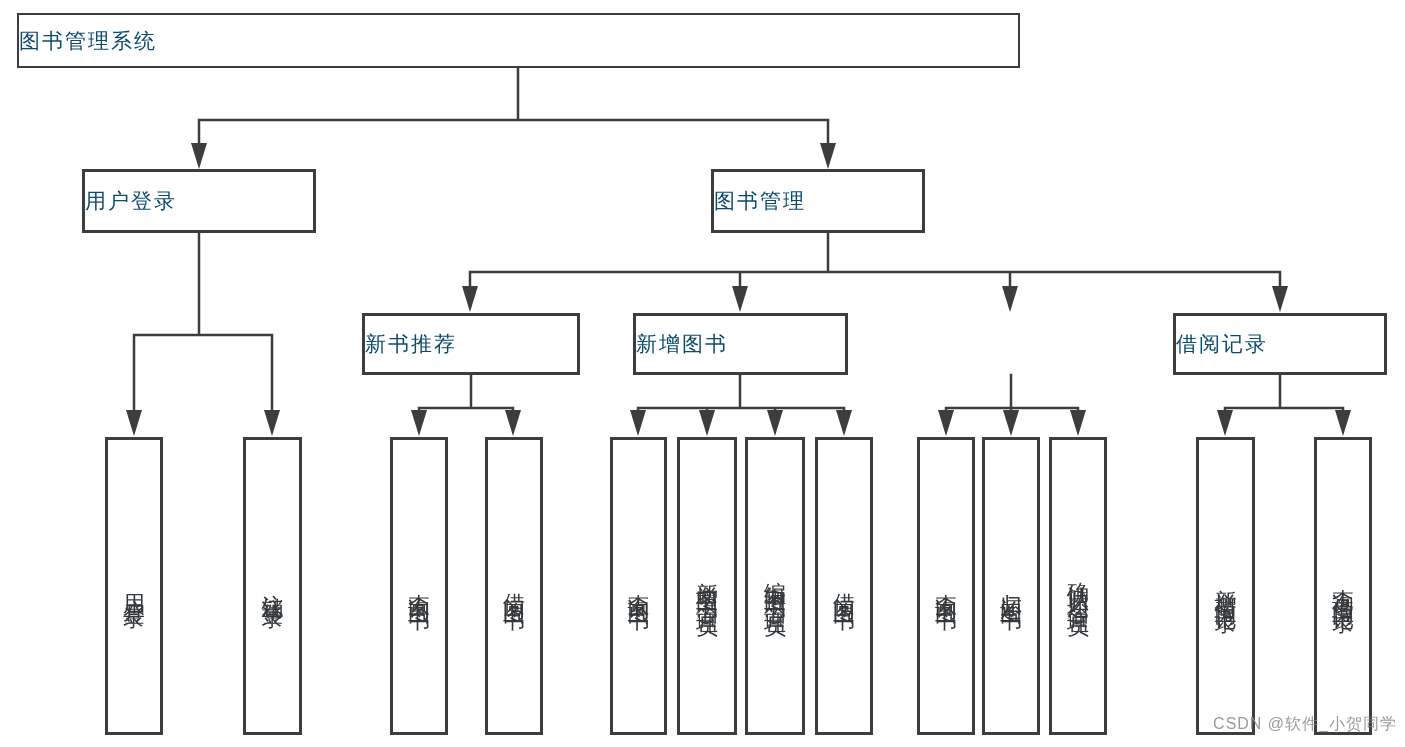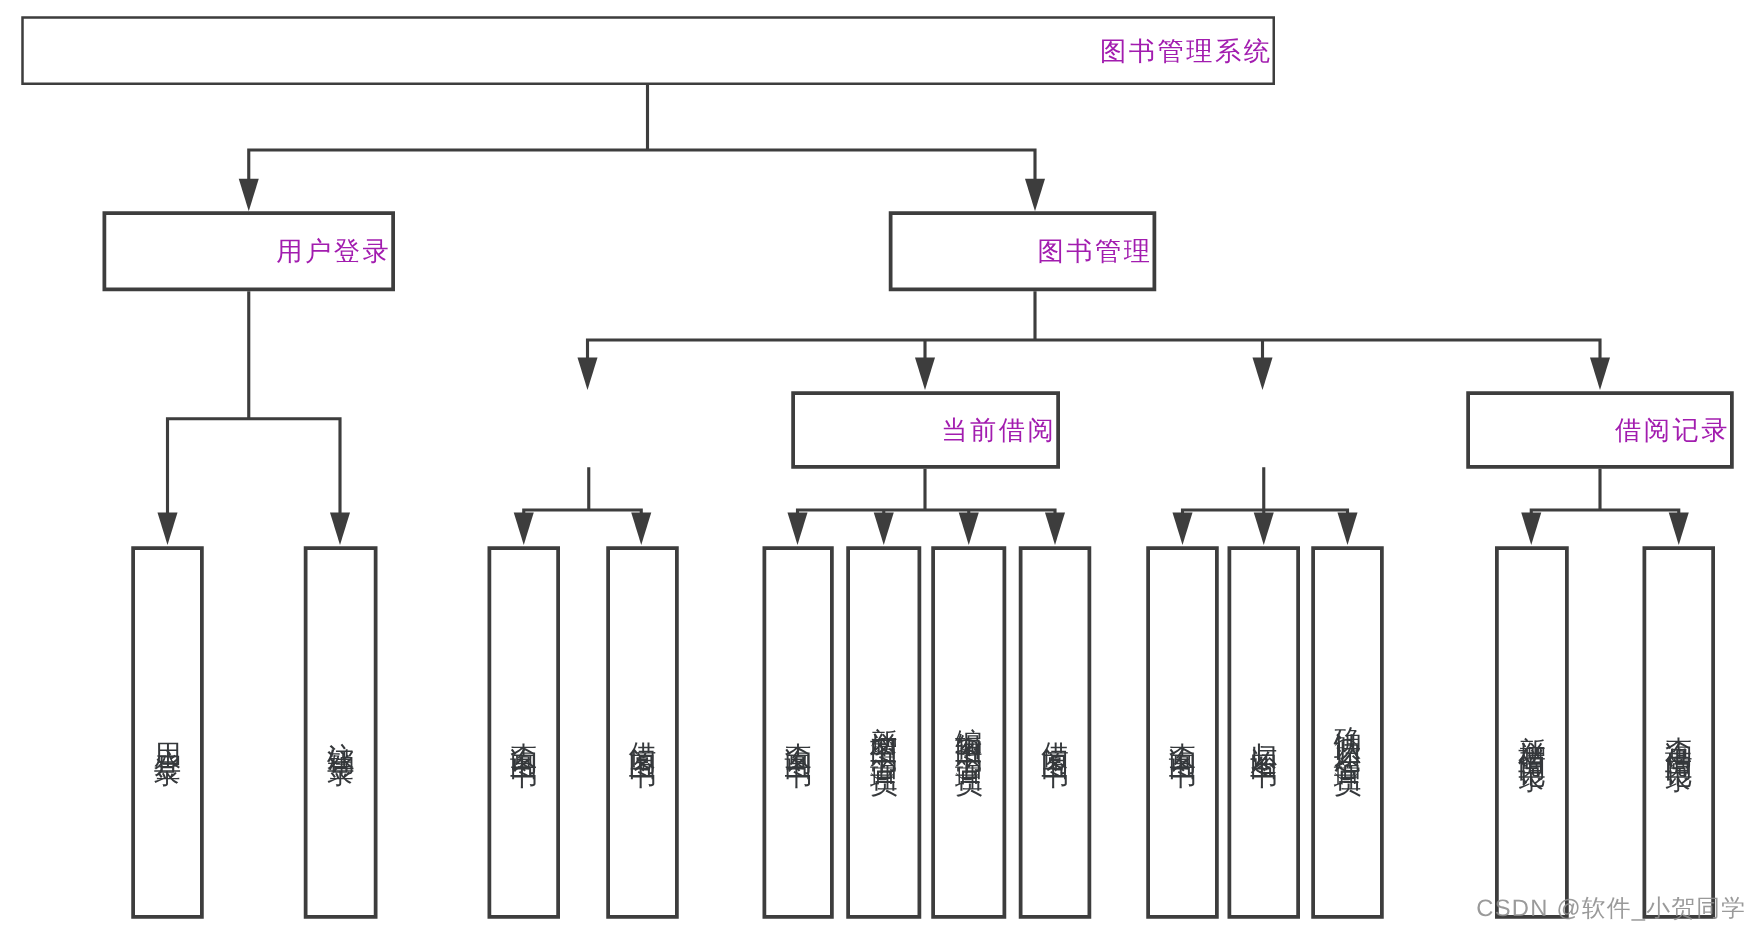--- a/index.html
+++ b/index.html
@@ -7,41 +7,41 @@
     width:1405px; height:747px; background:#ffffff;
     font-family:"Liberation Sans", sans-serif;
     position:relative; overflow:hidden;
   }
   .canvas { position:absolute; left:0; top:0; width:1405px; height:747px; }
   svg.connectors { position:absolute; left:0; top:0; }
 
   .node {
     position:absolute; background:#ffffff;
     border:3px solid #3d3d3d; box-sizing:border-box;
-    display:flex; align-items:center; justify-content:flex-end;
-    color:#a21caf; font-size:21px; letter-spacing:2px;
+    display:flex; align-items:center; justify-content:flex-start;
+    color:#0c4a6e; font-size:21px; letter-spacing:2px;
     white-space:nowrap;
   }
   .node.root  { border-width:2px; font-size:21px; }
   .node.lvl2, .node.lvl3 { border-width:3px; }
 
   .leaf {
     position:absolute; top:437px; height:298px;
     background:#ffffff; border:3px solid #3d3d3d; box-sizing:border-box;
     display:flex; align-items:center; justify-content:center;
   }
   .leaf .vtext {
     writing-mode:vertical-rl;
     font-size:22px; letter-spacing:5px; line-height:1;
     color:#35383b;
   }
 
   .watermark {
     position:absolute; top:714px; right:8px;
-    font-size:19px; color:rgba(140,140,140,0.88);
+    font-size:16px; color:rgba(140,140,140,0.88);
     letter-spacing:1px; z-index:5;
   }
 </style>
 </head>
 <body>
 
 <div class="canvas">
 
   <svg class="connectors" width="1405" height="747" viewBox="0 0 1405 747" xmlns="http://www.w3.org/2000/svg">
     <g stroke="#3d3d3d" stroke-width="2.5" fill="none" stroke-linecap="square">
@@ -87,22 +87,25 @@
     <span>图书管理系统</span>
   </div>
 
   <div class="node lvl2" style="left:82px; top:169px; width:234px; height:64px;">
     <span>用户登录</span>
   </div>
   <div class="node lvl2" style="left:711px; top:169px; width:214px; height:64px;">
     <span>图书管理</span>
   </div>
 
+  <div class="node lvl3" style="left:362px; top:313px; width:218px; height:62px;">
+    <span>新书推荐</span>
+  </div>
   <div class="node lvl3" style="left:633px; top:313px; width:215px; height:62px;">
-    <span>当前借阅</span>
+    <span>新增图书</span>
   </div>
   <div class="node lvl3" style="left:1173px; top:313px; width:214px; height:62px;">
     <span>借阅记录</span>
   </div>
 
   <div class="leaf" style="left:105px; width:58px;">
     <span class="vtext">用户登录</span>
   </div>
   <div class="leaf" style="left:243px; width:59px;">
     <span class="vtext">注销登录</span>

